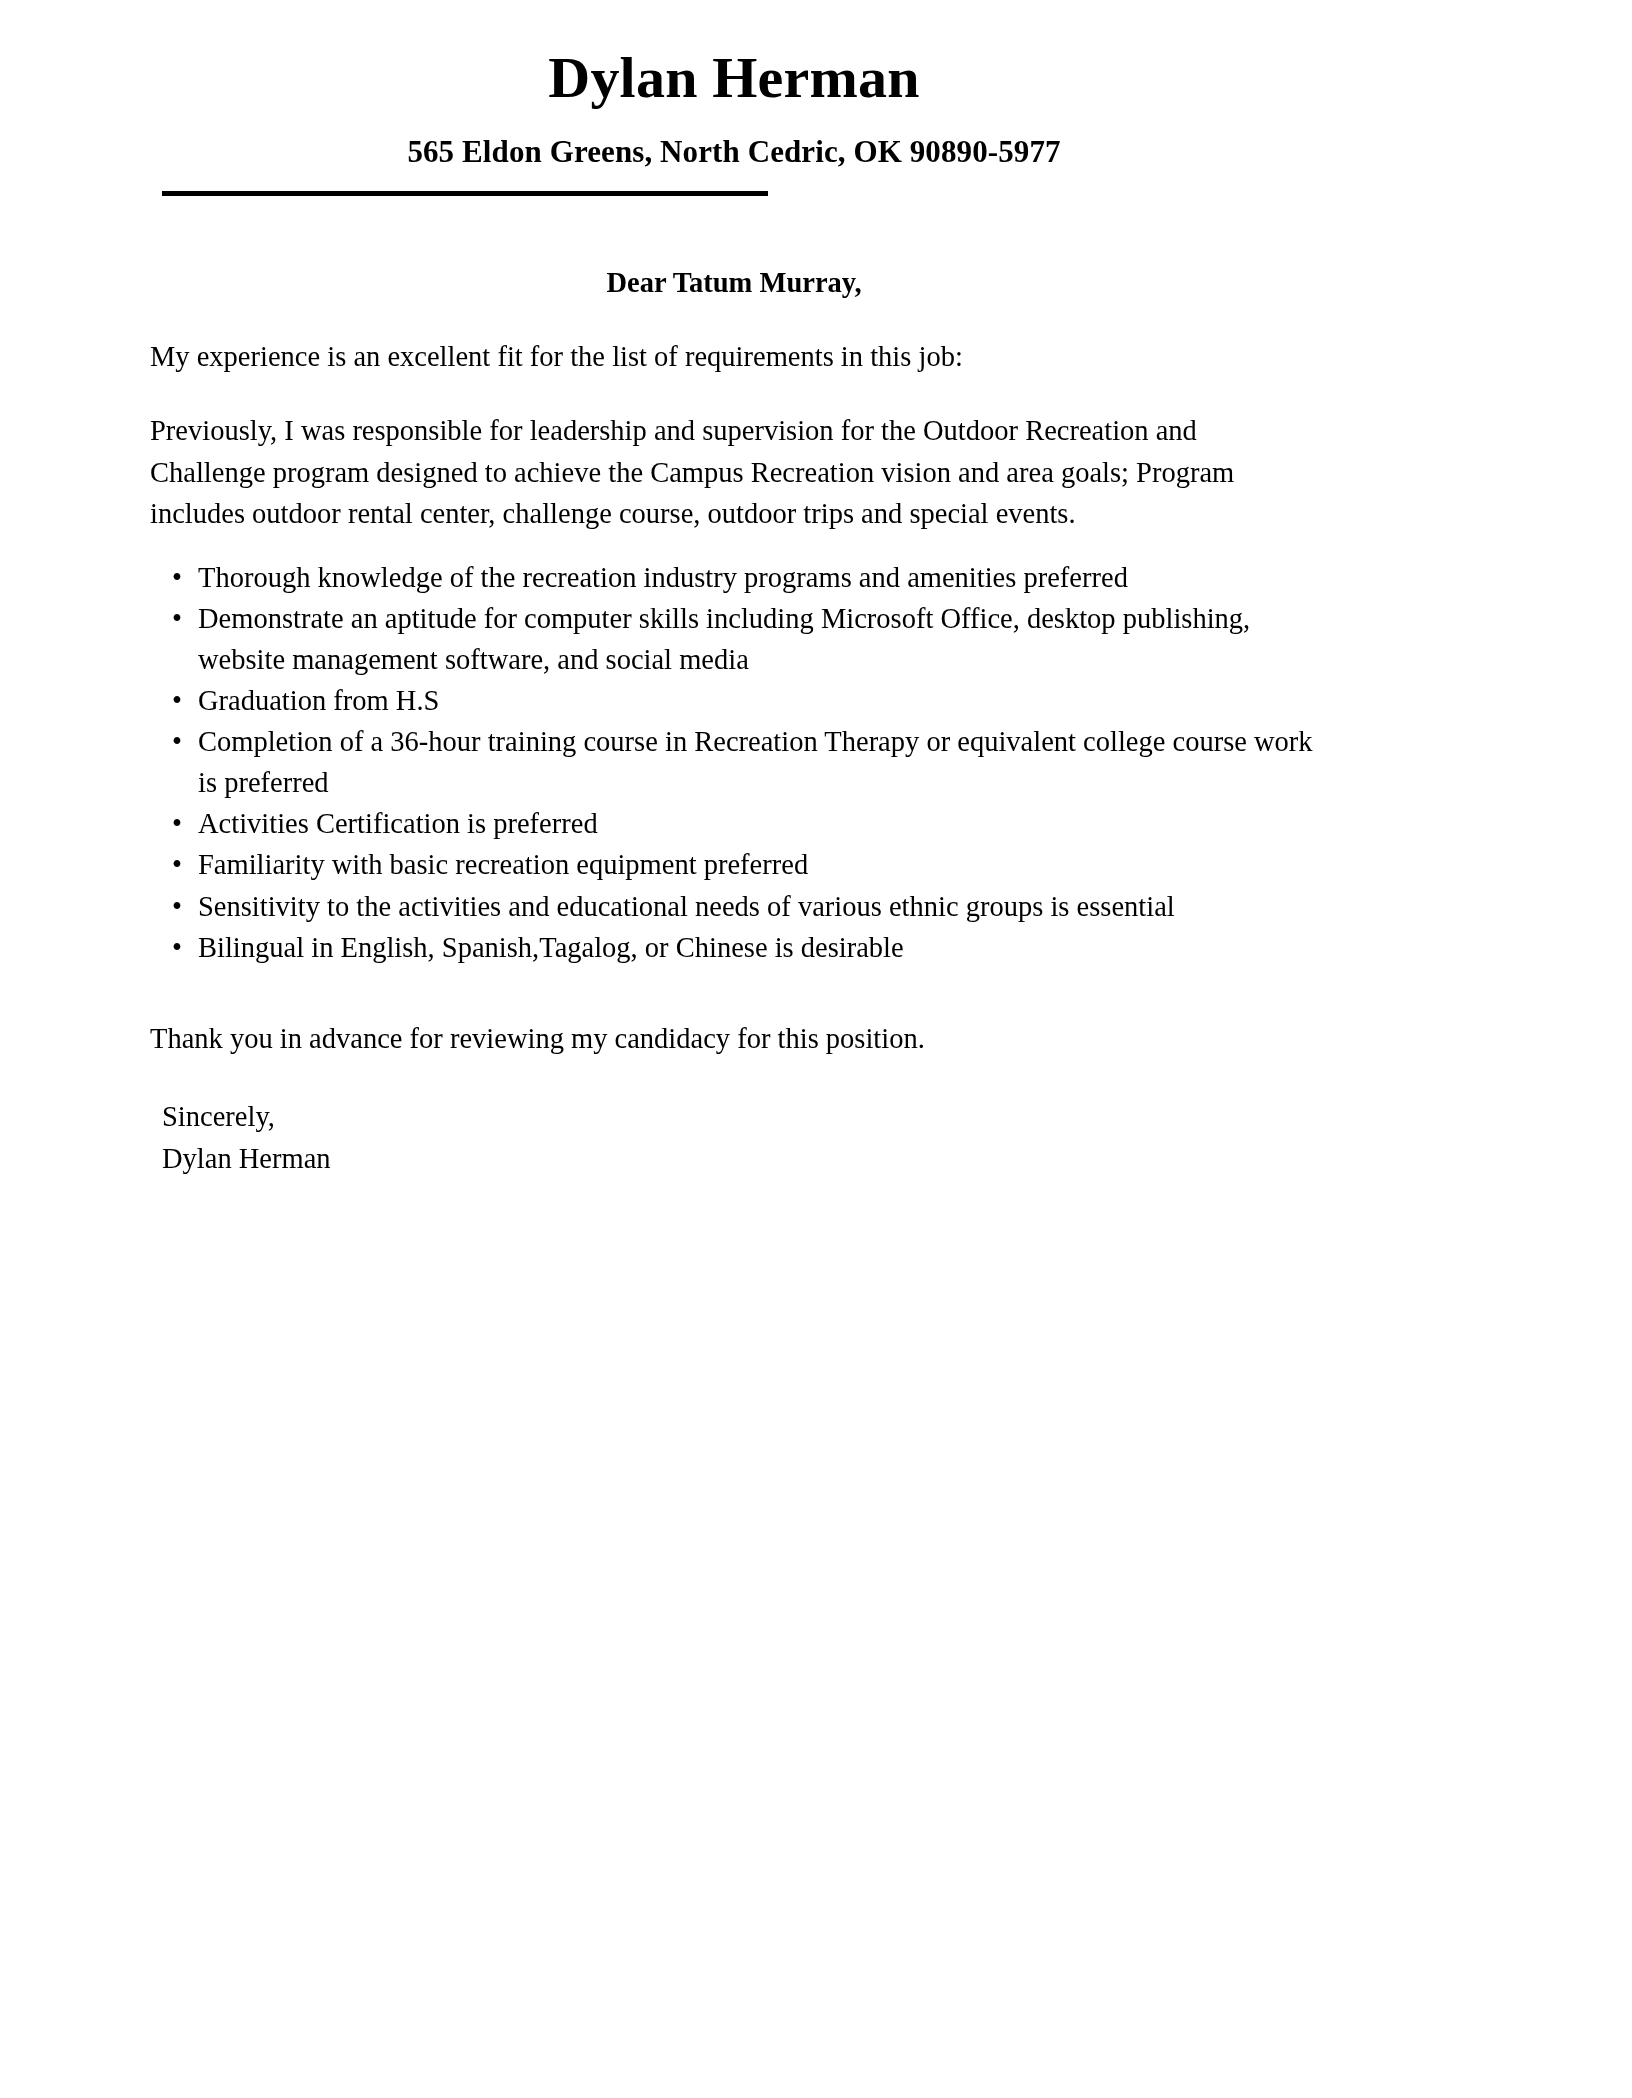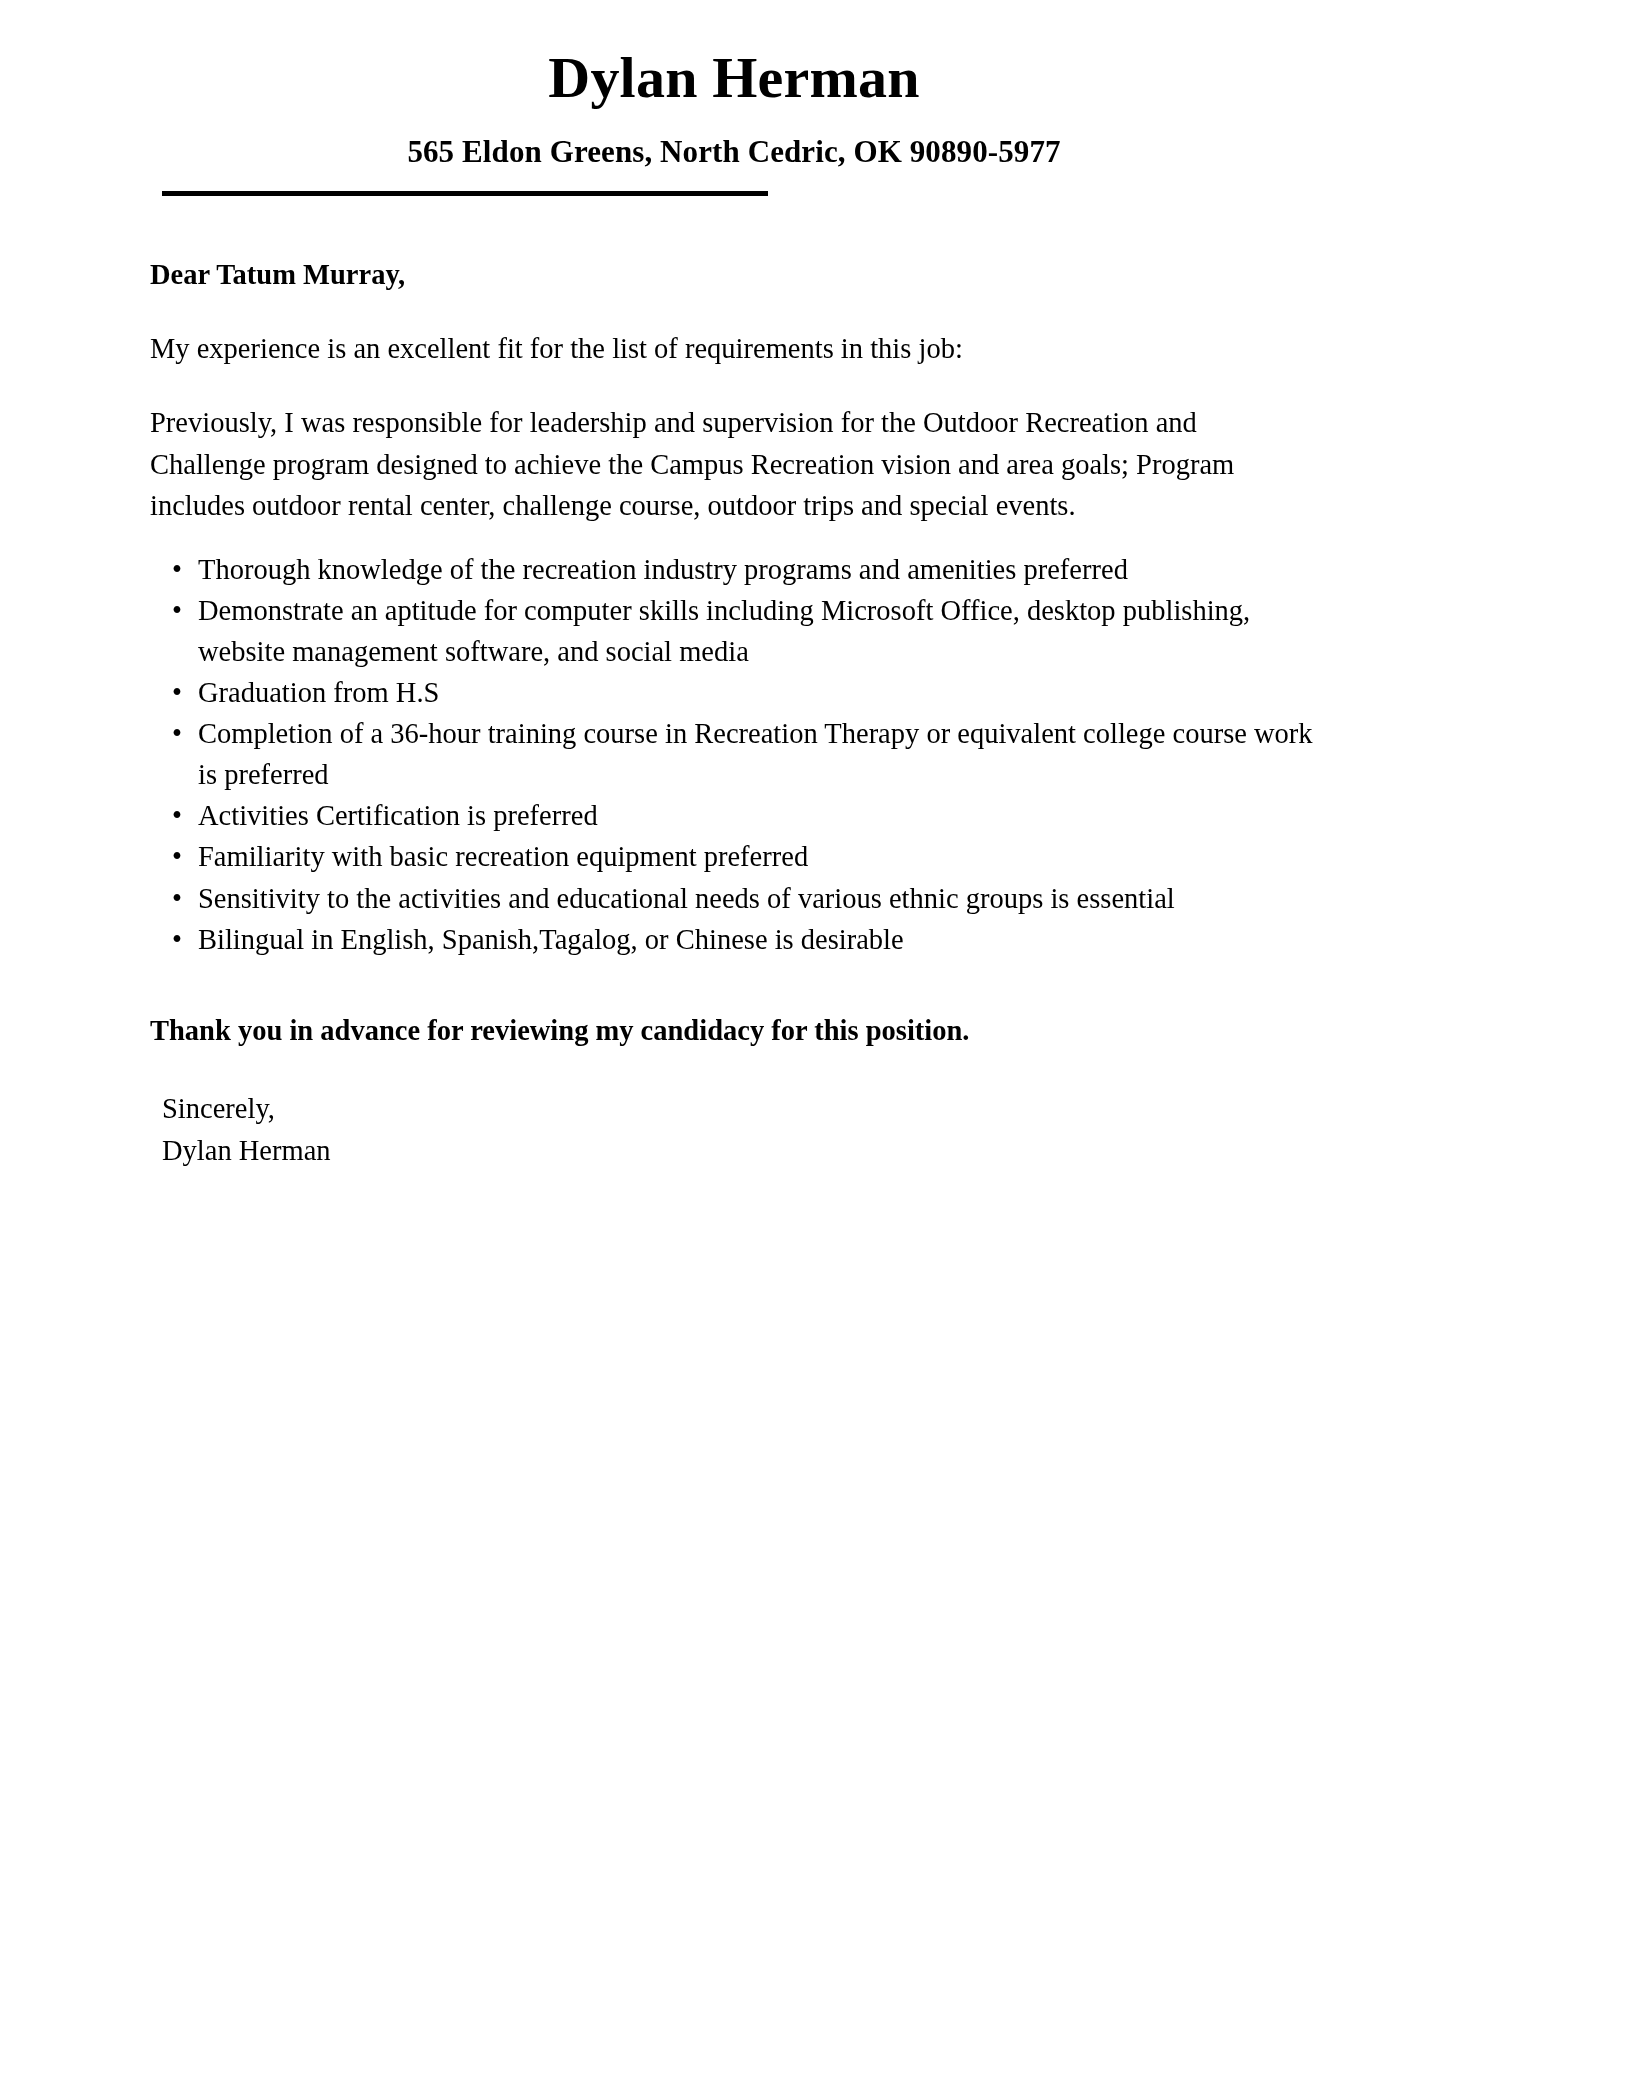--- a/index.html
+++ b/index.html
@@ -54,22 +54,23 @@
   
   .letter-body {
     margin: 0 150px 0 150px;
     padding-top: 54px;
     font-size: 28.5px;
     line-height: 1.445;
   }
 
   .salutation {
     font-weight: bold;
-    margin: 4px 0 0 0;
+    margin: 12px 0 0 0;
     font-size: 28.5px;
+    text-align: center;
   }
 
   .para {
     margin: 33px 0 0 0;
     text-align: left;
   }
 
   .req-list {
     list-style: none;
     margin: 24px 0 0 0;
@@ -83,21 +84,21 @@
   }
   .req-item .bullet {
     position: absolute;
     left: 22px;
     top: 0;
     font-size: 28.5px;
     line-height: 1.415;
   }
 
   .closing-bold {
-    font-weight: bold;
+    font-weight: normal;
     margin: 50px 0 0 0;
   }
 
   .signoff {
     margin: 37px 0 0 12px;
     line-height: 1.45;
   }
   .signoff-line {
     display: block;
   }

